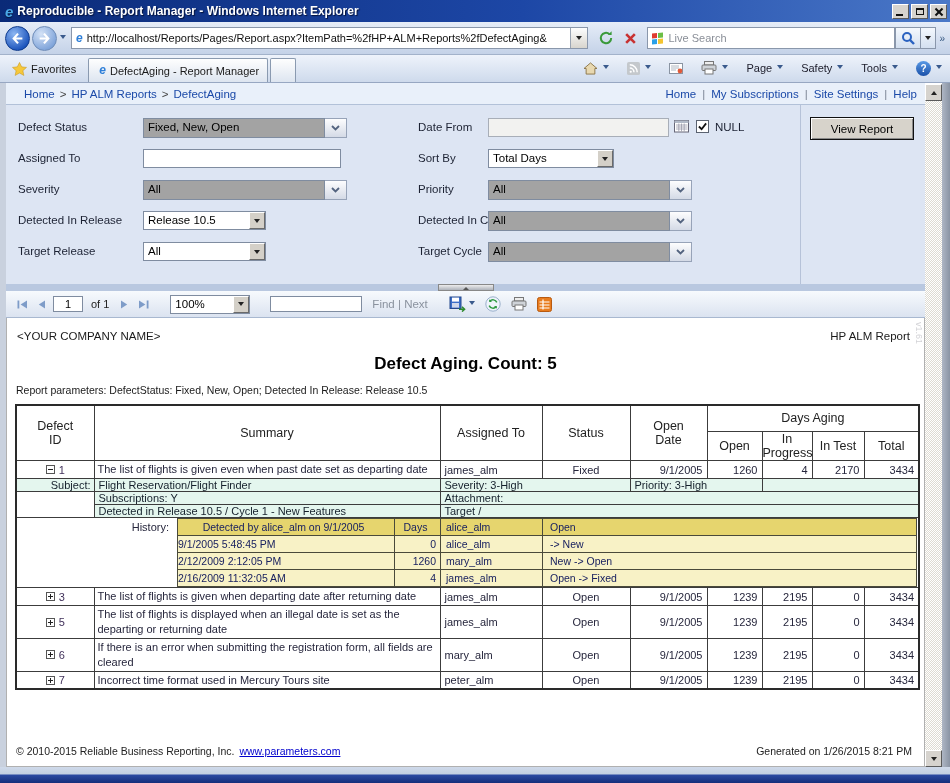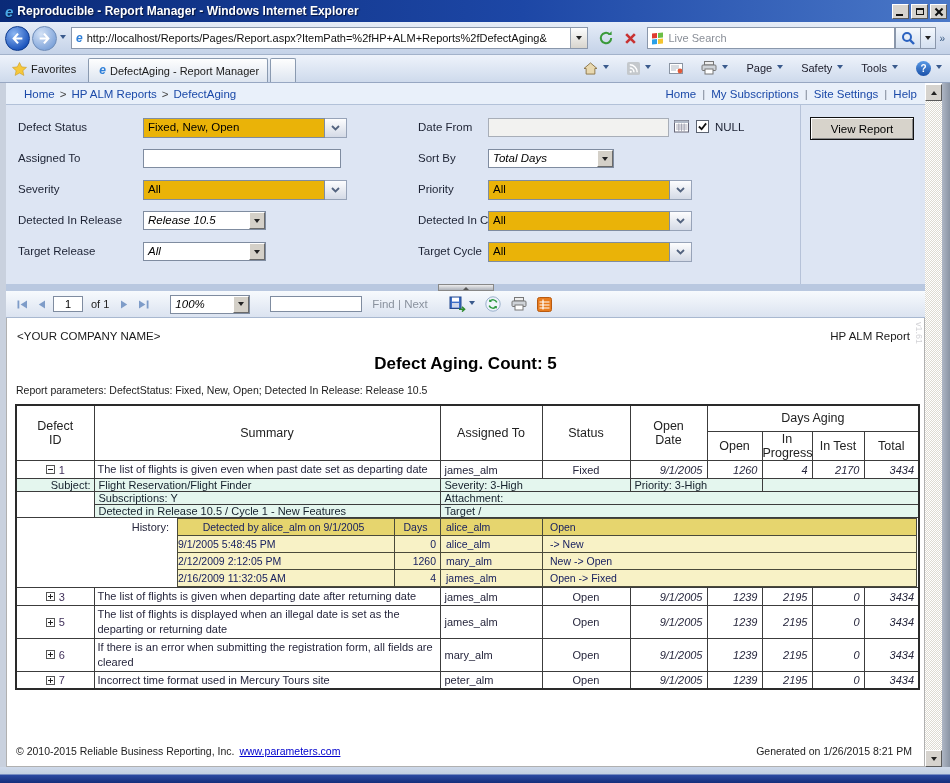--- a/index.html
+++ b/index.html
@@ -66,28 +66,28 @@
   
   .crumbbar{position:absolute;top:83px;left:6px;right:25px;height:22px;background:#e9f0fa;
     border-bottom:1px solid #b2c1d8;display:flex;align-items:center;padding:0 8px;font-size:11.5px;}
   .crumb-link,.site-link{color:#1b49a8;text-decoration:none;cursor:pointer;}
   .crumb-sep{color:#444;margin:0 5px;} .link-sep{color:#7a8494;margin:0 6px;}
   .site-links{margin-left:auto;}
   
   .filters{position:absolute;top:105px;left:6px;right:25px;height:179px;background:#dde5f3;}
   .f-label{position:absolute;font-size:11.5px;color:#1c2233;white-space:nowrap;}
   .combo{position:absolute;display:flex;height:20px;}
-  .combo-val{flex:1;background:#eab308;border:1px solid #7f8ca0;font-size:11.5px;color:#000;
+  .combo-val{flex:1;background:#a3a3a3;border:1px solid #7f8ca0;font-size:11.5px;color:#000;
     padding:2px 0 0 4px;white-space:nowrap;overflow:hidden;}
   .combo-btn{width:22px;background:linear-gradient(#fdfdfe,#d4dae6);border:1px solid #97a3b8;border-left:none;
     display:flex;align-items:center;justify-content:center;}
   .win-input{position:absolute;height:19px;background:#fff;border:1px solid #7f8ca0;font-size:11.5px;
     font-family:"Liberation Sans",sans-serif;padding:0 3px;color:#000;}
   .win-input.dim{background:#f2f2f0;border-color:#a8aeb8;}
-  .win-select{position:absolute;display:flex;height:19px;background:#fff;border:1px solid #7f8ca0;font-style:italic;}
+  .win-select{position:absolute;display:flex;height:19px;background:#fff;border:1px solid #7f8ca0;}
   .sel-val{flex:1;font-size:11.5px;color:#000;padding:2px 0 0 4px;white-space:nowrap;overflow:hidden;}
   .sel-btn{width:16px;background:#d4d0c8;border:1px solid;border-color:#fff #6a6a6a #6a6a6a #fff;
     display:flex;align-items:center;justify-content:center;}
   .cal{position:absolute;cursor:pointer;}
   .checkbox{position:absolute;width:13px;height:13px;background:#fff;border:1px solid #5a6270;
     display:flex;align-items:center;justify-content:center;}
   .null-lbl{position:absolute;font-size:11.5px;color:#1c2233;}
   .v-div{position:absolute;left:794px;top:0;bottom:0;width:1px;background:#b6c2d8;}
   .view-btn{position:absolute;left:804px;top:12px;width:104px;height:23px;background:#d7d3cb;
     border:1px solid #111;box-shadow:inset 1px 1px 0 #fff,inset -1px -1px 0 #8a8a8a;
@@ -124,21 +124,21 @@
     white-space:pre-line;line-height:1.15;}
   th.small-hdr{font-size:9.5px;}
   td.c-id{text-align:center;height:18px;}
   .idflex{display:flex;align-items:center;justify-content:center;gap:4px;color:#40305a;}
   .expand-box{width:9px;height:9px;border:1px solid #555;position:relative;display:inline-block;background:#fff;flex:0 0 auto;}
   .expand-box::before{content:"";position:absolute;left:1px;right:1px;top:3px;height:1px;background:#222;}
   .expand-box.plus::after{content:"";position:absolute;top:1px;bottom:1px;left:3px;width:1px;background:#222;}
   td.c-sum{font-size:10px;color:#1a1a1a;padding:1px 3px;line-height:1.35;}
   td.c-user{padding-left:4px;color:#40305a;}
   td.c-status{text-align:center;}
-  td.c-num,td.c-date{text-align:right;padding-right:4px;font-style:italic;}
+  td.c-num,td.c-date{text-align:right;padding-right:4px;}
   tr.mint td{background:#e4f6ee;color:#15202c;}
   td.c-subject{text-align:right;padding-right:3px;background:#e4f6ee;}
   td.detail-txt{padding-left:4px;font-size:11px;}
   td.c-empty{background:#fff;}
   td.hist-wrap{padding:0;}
   .hist{display:flex;align-items:flex-start;}
   .hist-label{width:160px;text-align:right;padding:3px 8px 0 0;font-size:11px;color:#26263c;flex:0 0 auto;}
   table.hist-t{border-collapse:collapse;table-layout:fixed;width:739px;}
   table.hist-t td{border:1px solid #4a4a3a;font-size:10.5px;height:17px;color:#1a2260;background:#f8f2c6;}
   table.hist-t tr.hh td{background:#e6d56e;}

